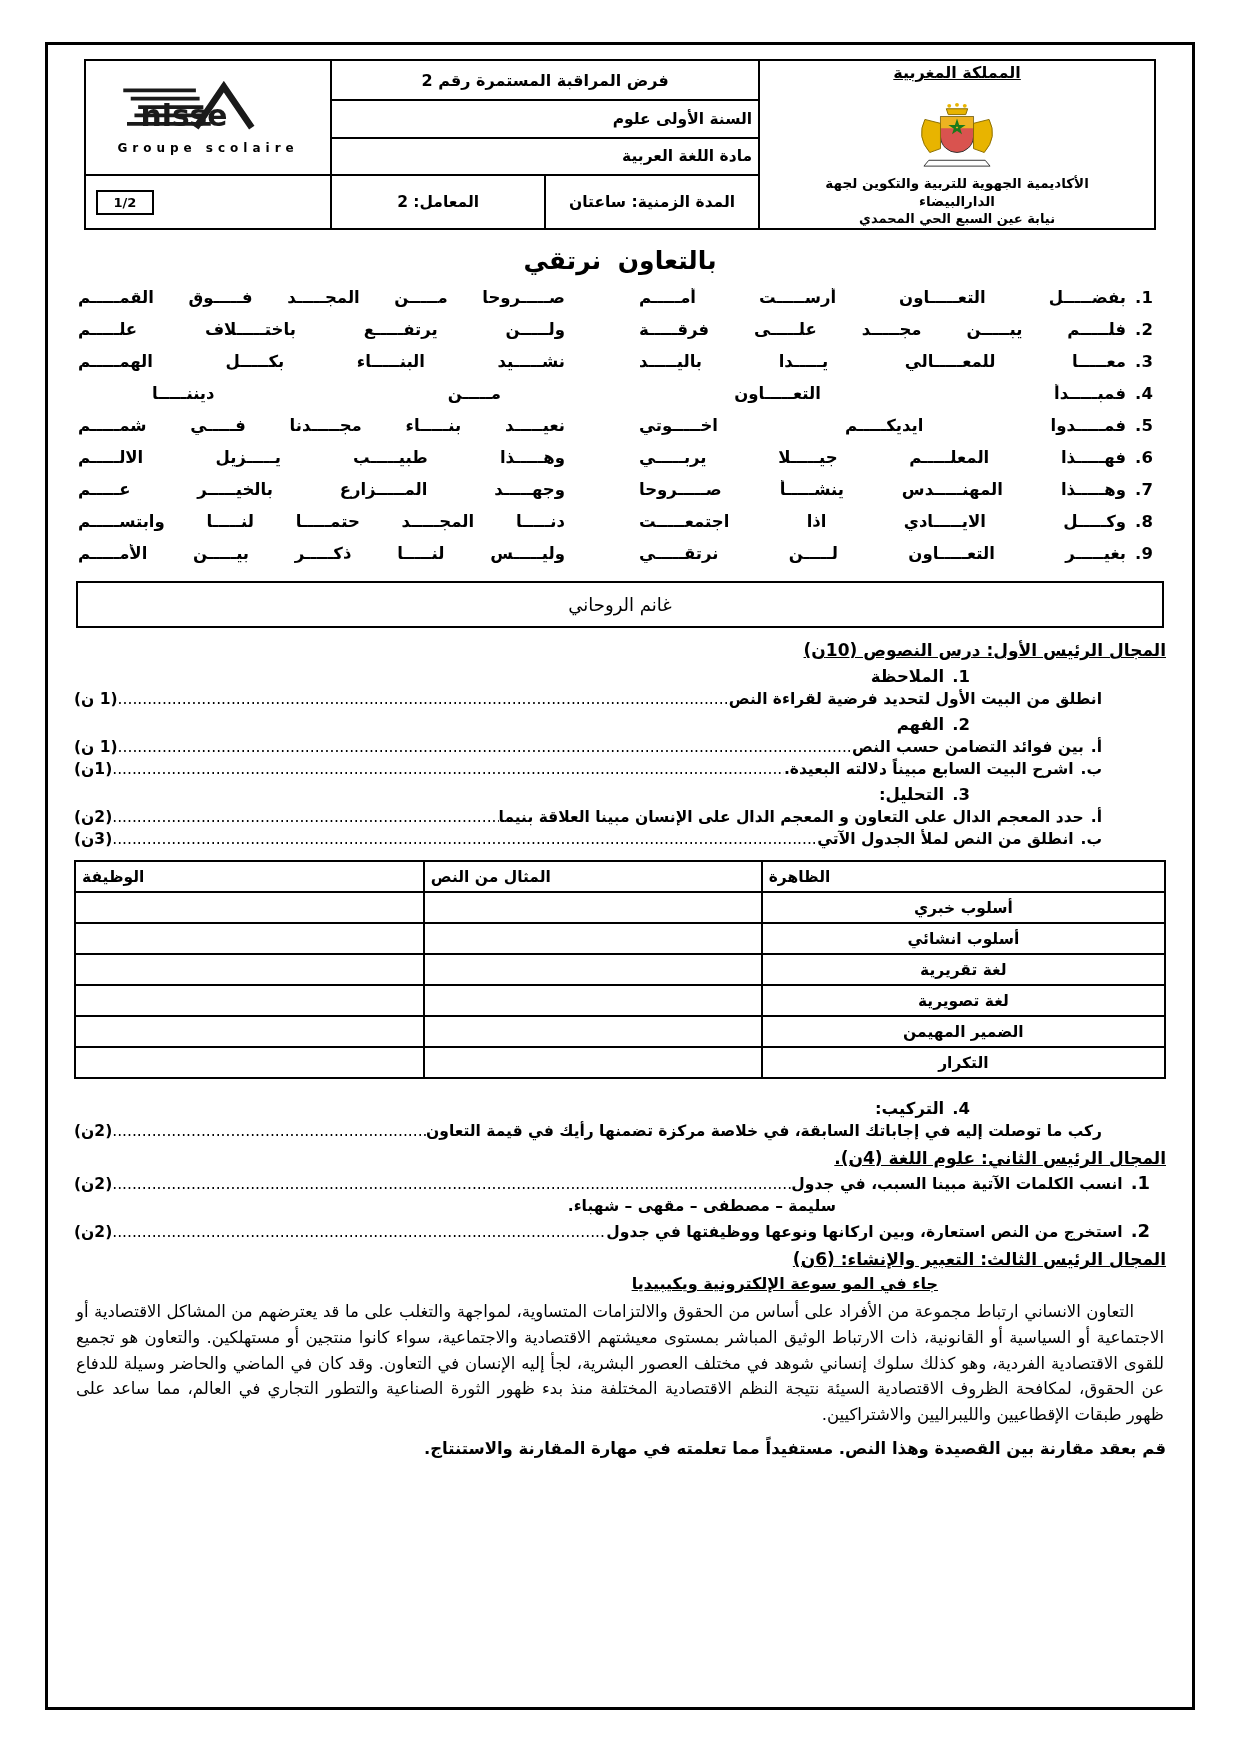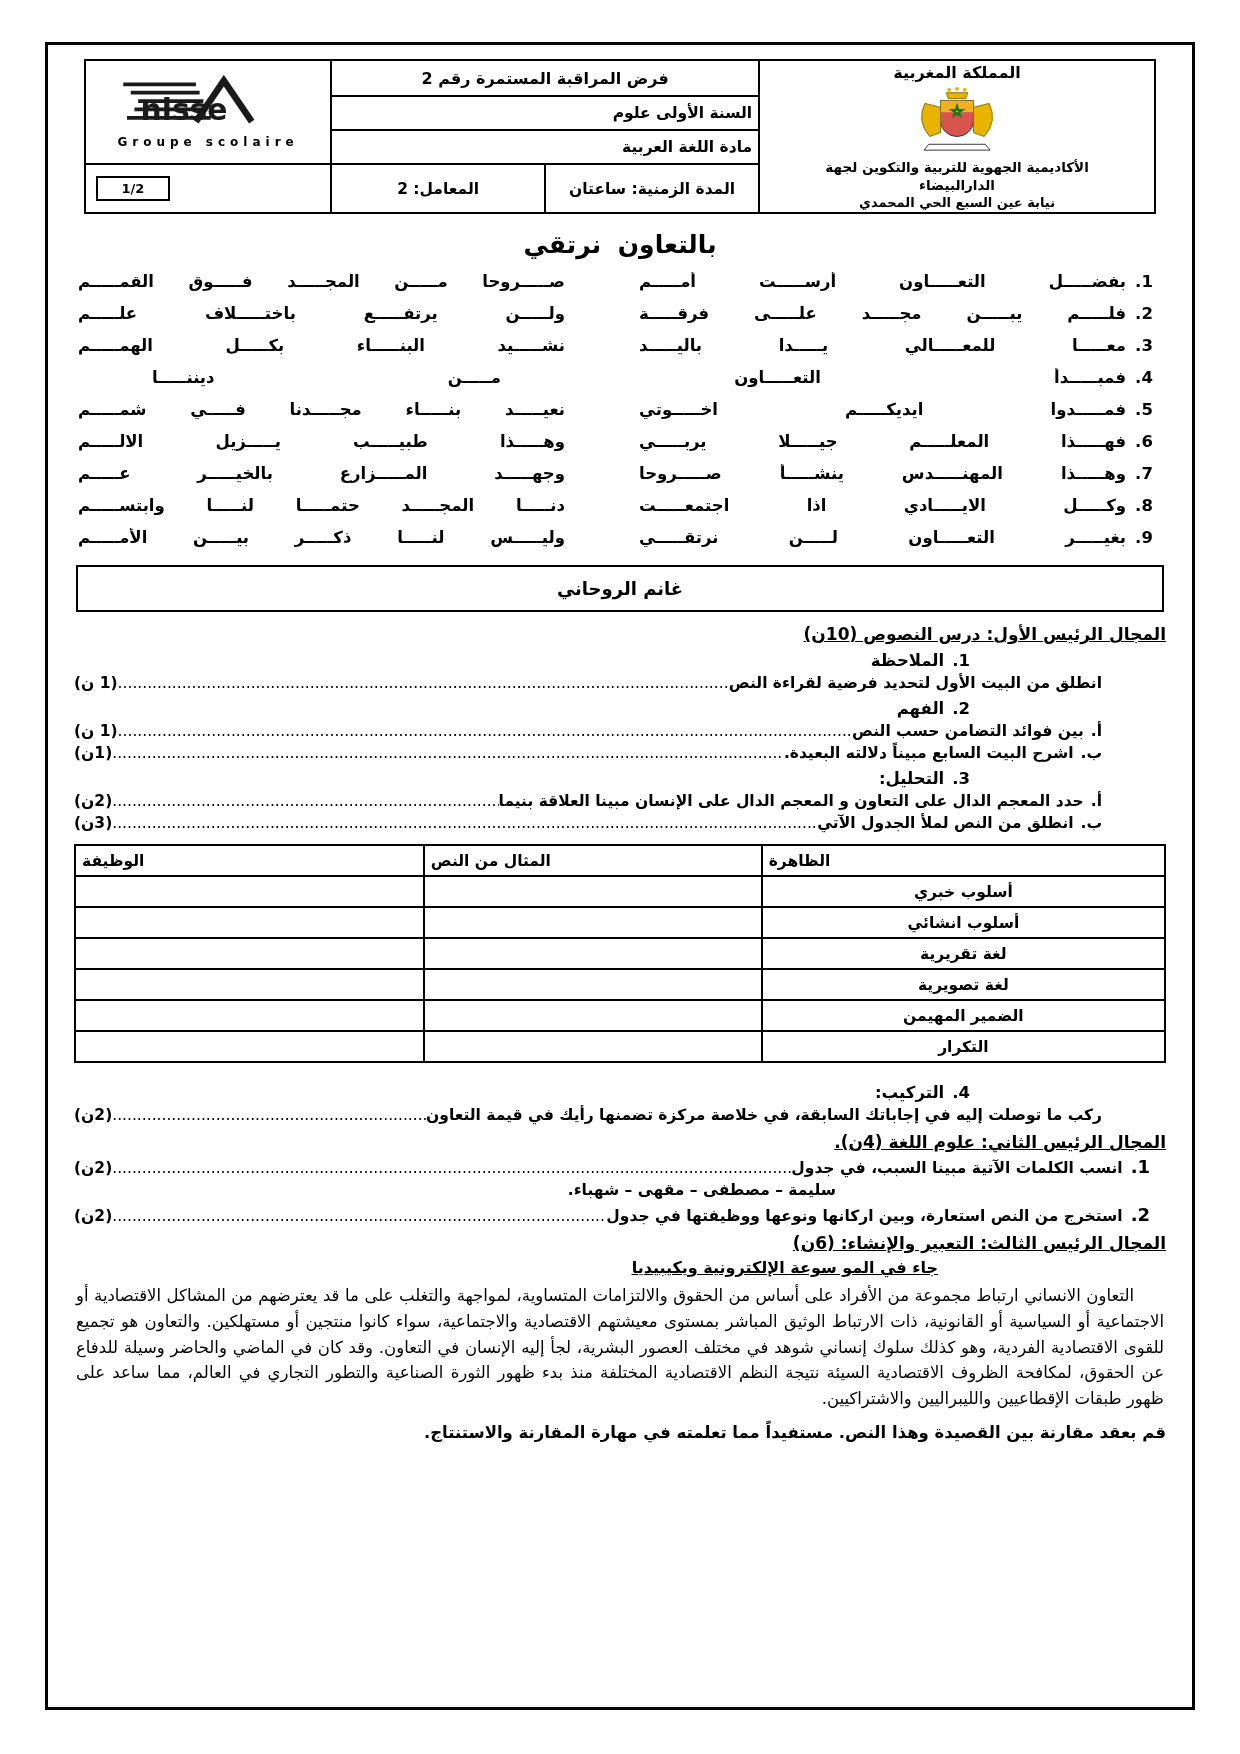--- a/index.html
+++ b/index.html
@@ -11,38 +11,38 @@
     position:absolute;top:42px;left:45px;width:1150px;height:1668px;
     border:3px solid #000;box-sizing:border-box;padding:12px 26px 0 26px;
   }
   
   .header-table{width:1072px;margin:2px auto 0;border-collapse:collapse;table-layout:fixed;}
   .header-table td{border:2px solid #000;padding:2px 6px;font-weight:bold;vertical-align:middle;}
   .col-gov{width:37%;} .col-dur{width:20%;} .col-coef{width:20%;} .col-logo{width:23%;}
   .mid-exam{text-align:center;font-size:16px;height:28px;}
   .mid-right{text-align:right;padding-right:64px;font-size:15.5px;height:26px;}
   .gov-cell{text-align:center;vertical-align:top;padding-top:4px;}
-  .kingdom{font-size:16px;margin-bottom:2px;}
+  .kingdom{font-size:16px;margin-bottom:18px;text-decoration:underline;}
   .emblem{margin:0 auto;}
   .academy{font-size:13.5px;line-height:1.35;}
   .delegation{font-size:13px;margin-top:1px;}
   .logo-cell{text-align:center;}
   .logo-sub{font-size:12px;letter-spacing:5px;font-weight:bold;margin-top:2px;white-space:nowrap;direction:ltr;}
   .dur-cell{text-align:center;font-size:15.5px;height:40px;}
   .coef-cell{text-align:center;font-size:15.5px;}
   .pagenum-cell{vertical-align:middle;}
-  .pagenum-box{width:54px;border:2px solid #000;text-align:center;font-size:13px;padding:3px 8px;margin-left:4px;margin-right:auto;direction:ltr;font-weight:bold;}
+  .pagenum-box{width:54px;border:2px solid #000;text-align:center;font-size:13px;padding:3px 0;margin-left:4px;margin-right:auto;direction:ltr;font-weight:bold;}
   
   .poem-title{text-align:center;font-size:25px;font-weight:bold;margin:16px 0 12px;word-spacing:8px;}
   .poem{padding:0 4px;}
   .verse{display:flex;align-items:baseline;margin:13px 0;font-weight:bold;font-size:16.5px;}
   .vnum{flex:0 0 36px;text-align:center;}
   .hemi{flex:1 1 0;min-width:0;text-align:justify;text-align-last:justify;white-space:nowrap;overflow:hidden;}
   .vgap{flex:0 0 74px;}
-  .author-box{border:2px solid #000;margin:18px 2px 12px;padding:11px 0;text-align:center;font-weight:bold;font-size:18px;letter-spacing:1px;}
+  .author-box{border:2px solid #000;margin:18px 2px 12px;padding:11px 0;text-align:center;font-weight:normal;font-size:18px;letter-spacing:1px;}
   
   .section-heading{text-align:right;font-weight:bold;font-size:17px;text-decoration:underline;margin:8px 0 4px;}
   .sub-title{padding-right:196px;font-weight:bold;font-size:16.5px;margin:7px 0 2px;}
   .sub-title.spaced{margin-top:20px;}
   .sub-num{margin-left:8px;}
   .qline{display:flex;align-items:baseline;padding-right:64px;font-weight:bold;font-size:15.5px;margin:4px 0;}
   .q-label{margin-left:7px;flex:0 0 auto;}
   .q-text{flex:0 0 auto;white-space:nowrap;}
   .dots{flex:1 1 0;min-width:0;overflow:hidden;white-space:nowrap;direction:ltr;font-weight:normal;}
   .dots::after{content:"......................................................................................................................................................................................................................";}

